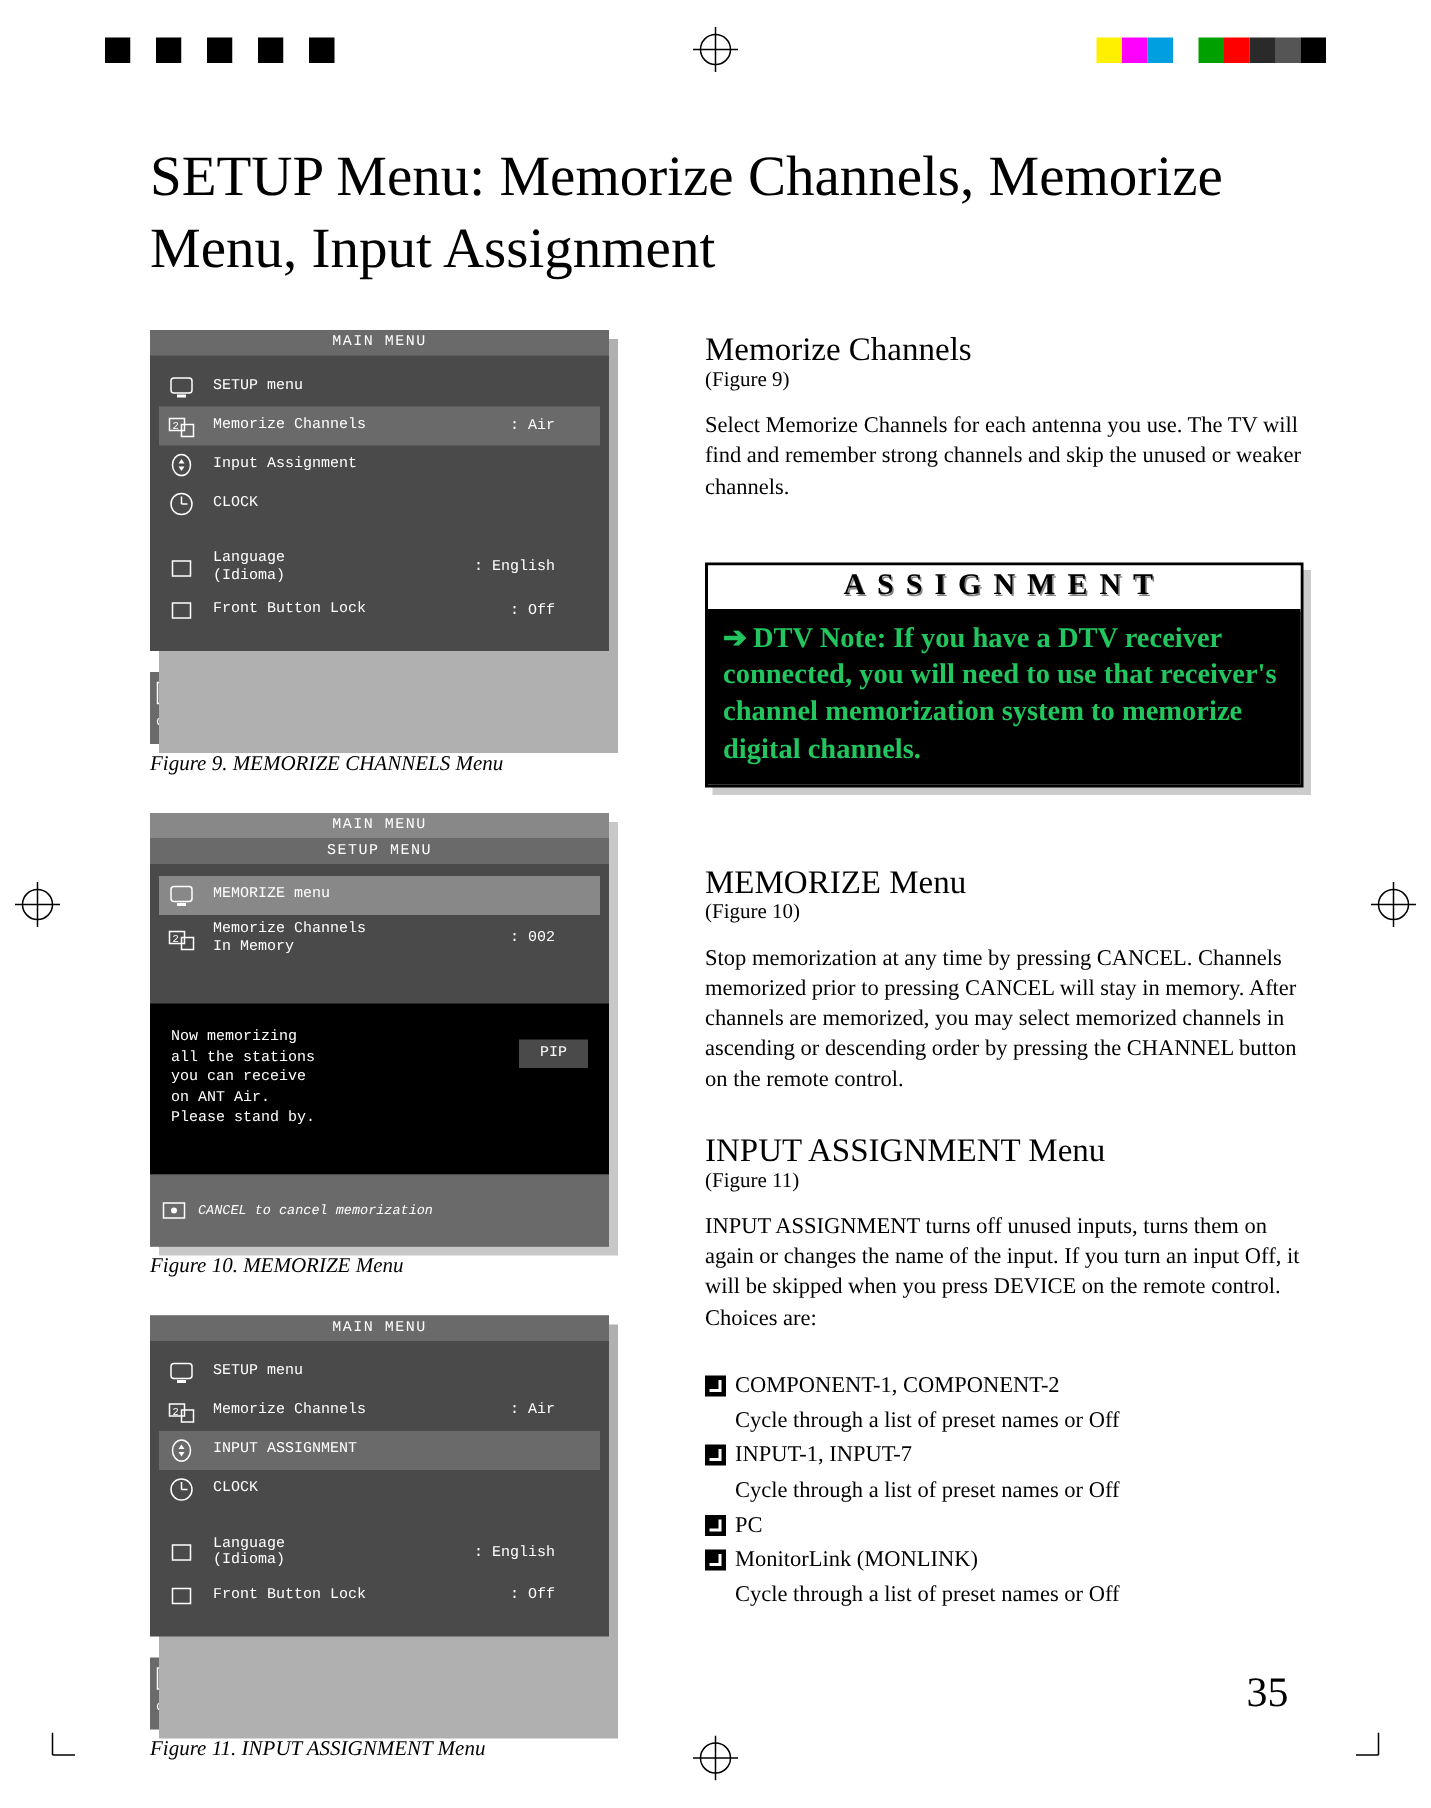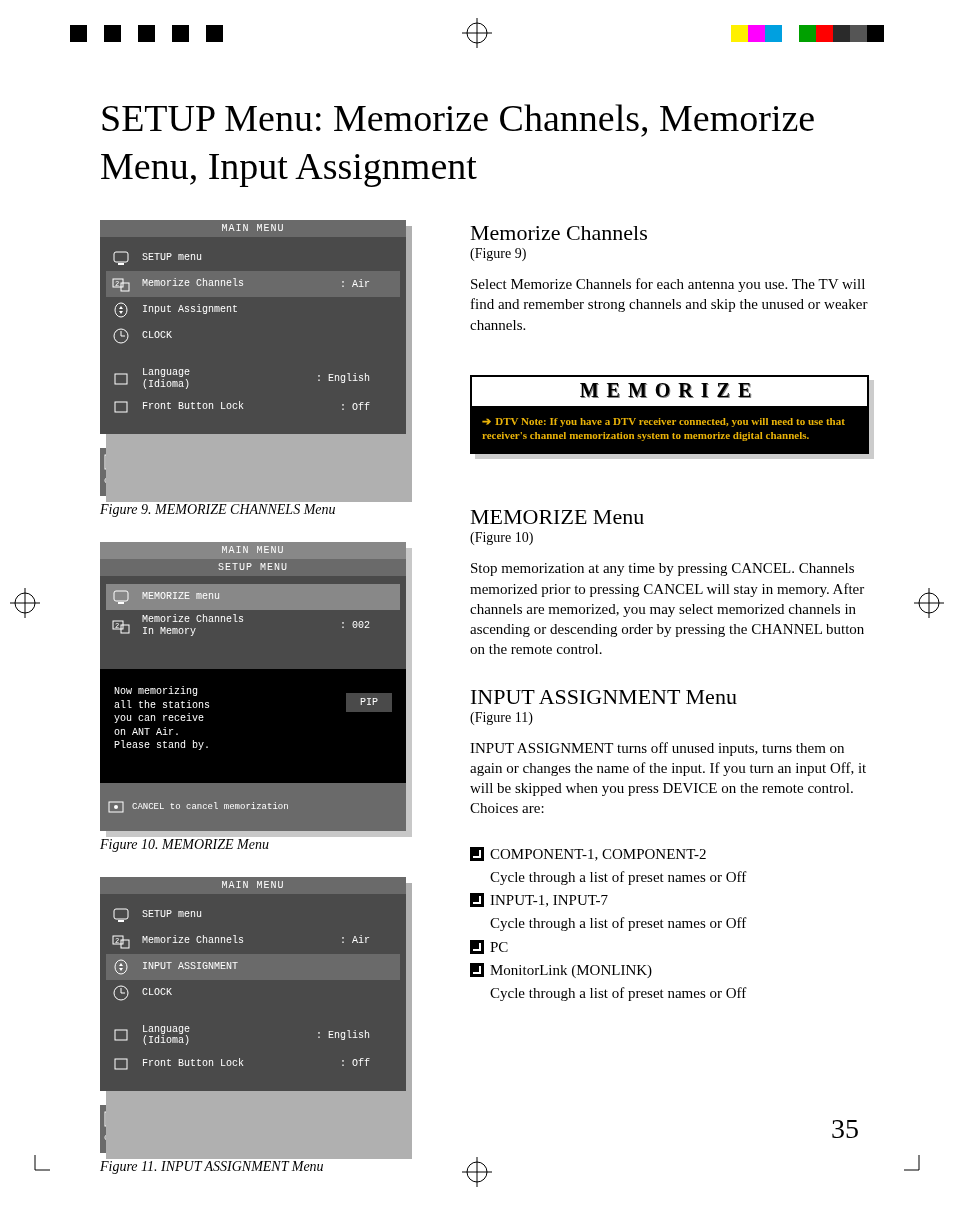--- a/index.html
+++ b/index.html
@@ -31,28 +31,28 @@
   .mrow.sel { background:#6a6a6a; }
   .mrow.sel2 { background:#888; }
   .micon { width:22px; height:18px; display:flex; align-items:center; justify-content:center; flex:none; }
   .mlabel { flex:1; padding-left:10px; white-space:pre-line; line-height:1.15; }
   .mval { padding-left:8px; white-space:nowrap; padding-right:30px; }
   .hintbar { background:#6a6a6a; padding:6px 4px; display:flex; flex-wrap:wrap; align-items:center; gap:4px; font-size:9px; line-height:1.3; }
   .hintbar .hicon { width:16px; height:16px; display:inline-flex; align-items:center; justify-content:center;}
   .memtext { background:#000; padding:16px 14px 30px 14px; display:flex; align-items:flex-start; justify-content:space-between; }
   .memtext .msg { font-size:10px; line-height:1.35; white-space:pre-line; color:#fff; }
   .memtext .pip { background:#4a4a4a; color:#fff; font-size:10px; padding:4px 14px; margin-top:8px; }
-  .cancelbar { background:#6a6a6a; padding:18px 8px; display:flex; align-items:center; gap:8px; font-size:9px;}
+  .cancelbar { background:#6a6a6a; padding:18px 8px; display:flex; align-items:center; gap:8px; font-size:9px;font-style:italic;}
   h2.sec { font-size:22px; font-weight:normal; margin:0; }
   .figref { font-size:14px; margin:0 0 12px 0; }
   .body { font-size:15px; line-height:1.35; margin:0 0 24px 0; }
   .important-box { border:2px solid #000; margin:30px 0 40px 0; position:relative; }
   .imp-shadow { position:absolute; top:5px; left:5px; right:-5px; bottom:-5px; background:#ccc; z-index:-1;}
   .imp-head { background:#fff; border-bottom:2px solid #000; text-align:center; font-family:Georgia,serif; font-weight:bold; font-size:20px; letter-spacing:8px; padding:2px 0 4px 0; text-shadow:1px 1px 0 #888;}
-  .imp-body { background:#000; color:#eab308; font-size:11px; padding:6px 10px 10px 10px; font-weight:bold; line-height:1.3;}
+  .imp-body { background:#000; color:#22c55e; font-size:19px; padding:6px 10px 10px 10px; font-weight:bold; line-height:1.3;}
   .imp-body .arrow { display:inline-block; margin-right:4px;}
   .choices { font-size:15px; line-height:1.55; margin-top:24px; }
   .choices .row { display:flex; align-items:flex-start; }
   .choices .bul { width:14px; height:14px; margin:4px 6px 0 0; flex:none; background:#000; position:relative;}
   .choices .bul::after { content:''; position:absolute; inset:3px; background:#fff;}
   .choices .bul::before { content:''; position:absolute; top:1px; left:1px; right:5px; bottom:5px; background:#000; z-index:2;}
   .choices .sub { padding-left:20px; }
   .pagenum { position:absolute; bottom:0; right:10px; font-size:28px; font-family:Georgia,serif; }
   .icon-svg{width:18px;height:16px;}
 </style>
@@ -387,21 +387,21 @@
       </div>
 
       <div class="rightcol">
         <h2 class="sec">Memorize Channels</h2>
         <p class="figref">(Figure 9)</p>
         <p class="body">Select Memorize Channels for each antenna you use.  The TV will find and remember strong channels and skip the unused or weaker channels.</p>
 
         <div style="position:relative; margin:40px 0 50px 0;">
           <div class="imp-shadow"></div>
           <div class="important-box">
-            <div class="imp-head">MEMORIZE</div>
+            <div class="imp-head">ASSIGNMENT</div>
             <div class="imp-body">
               <span class="arrow">➔</span><span>DTV  Note: If you have a  DTV receiver connected, you will need to use that receiver's channel memorization system to memorize digital channels.</span>
             </div>
           </div>
         </div>
 
         <h2 class="sec">MEMORIZE Menu</h2>
         <p class="figref">(Figure 10)</p>
         <p class="body">Stop memorization at any time by pressing CANCEL.  Channels memorized prior to pressing CANCEL will stay in memory.  After channels are memorized, you may select memorized channels in ascending or descending order by pressing the CHANNEL button on the remote control.</p>
 

